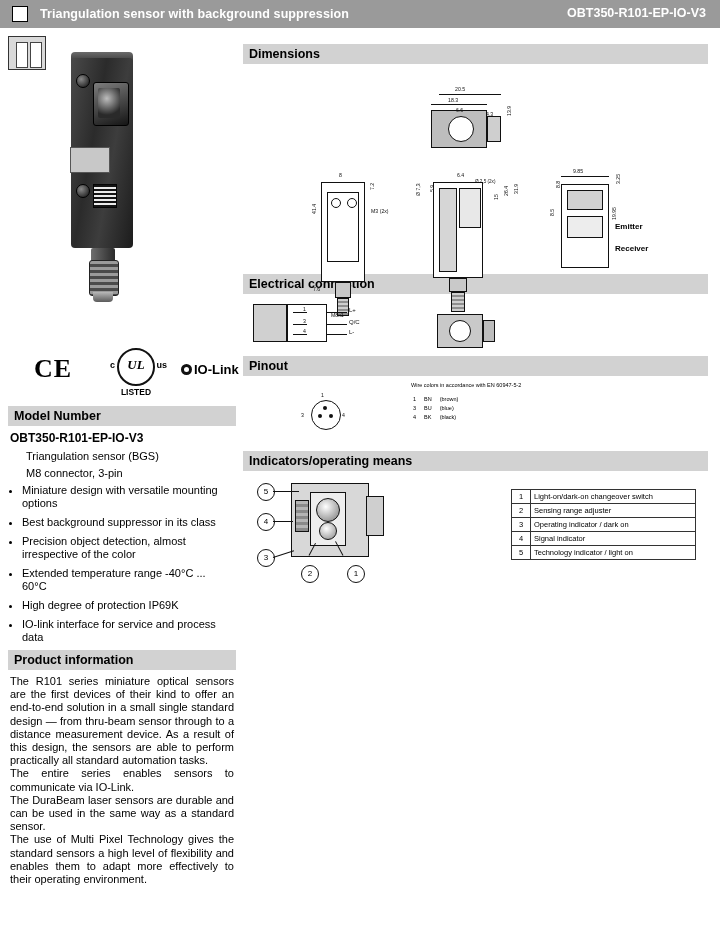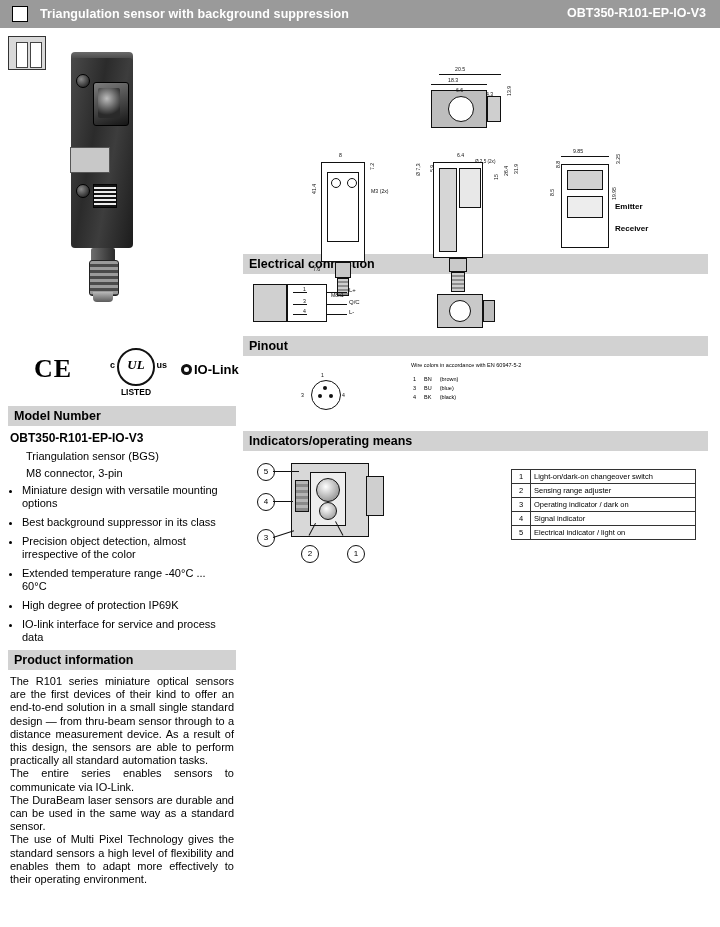--- a/index.html
+++ b/index.html
@@ -268,20 +268,21 @@
   <div class="blk pinfo">
     <p>The R101 series miniature optical sensors are the first devices of their kind to offer an end-to-end solution in a small single standard design — from thru-beam sensor through to a distance measurement device. As a result of this design, the sensors are able to perform practically all standard automation tasks.</p>
     <p>The entire series enables sensors to communicate via IO-Link.</p>
     <p>The DuraBeam laser sensors are durable and can be used in the same way as a standard sensor.</p>
     <p>The use of Multi Pixel Technology gives the standard sensors a high level of flexibility and enables them to adapt more effectively to their operating environment.</p>
   </div>
 </div>
 
 <div class="right">
 
+  <div class="secbar">Dimensions</div>
   <div class="dimarea">
 
     <div class="dimfill" style="left:188px;top:46px;width:56px;height:38px;"></div>
     <div class="dimbox" style="left:244px;top:52px;width:14px;height:26px;background:#cfcfcf;"></div>
     <div class="circ" style="left:205px;top:52px;width:24px;height:24px;"></div>
     <div class="dimline" style="left:188px;top:40px;width:56px;height:1px;"></div>
     <div class="dimline" style="left:196px;top:30px;width:62px;height:1px;"></div>
     <div class="dimtxt" style="left:212px;top:22px;">20.5</div>
     <div class="dimtxt" style="left:205px;top:33px;">18.3</div>
     <div class="dimtxt" style="left:213px;top:43px;">6.6</div>
@@ -415,18 +416,18 @@
       <tr>
         <td class="num">3</td>
         <td>Operating indicator / dark on</td>
       </tr>
       <tr>
         <td class="num">4</td>
         <td>Signal indicator</td>
       </tr>
       <tr>
         <td class="num">5</td>
-        <td>Electrical indicator / light on</td>
+        <td>Technology indicator / light on</td>
       </tr>
     </tbody>
       </table>
   </div>
 </div>
 
 </body></html>

